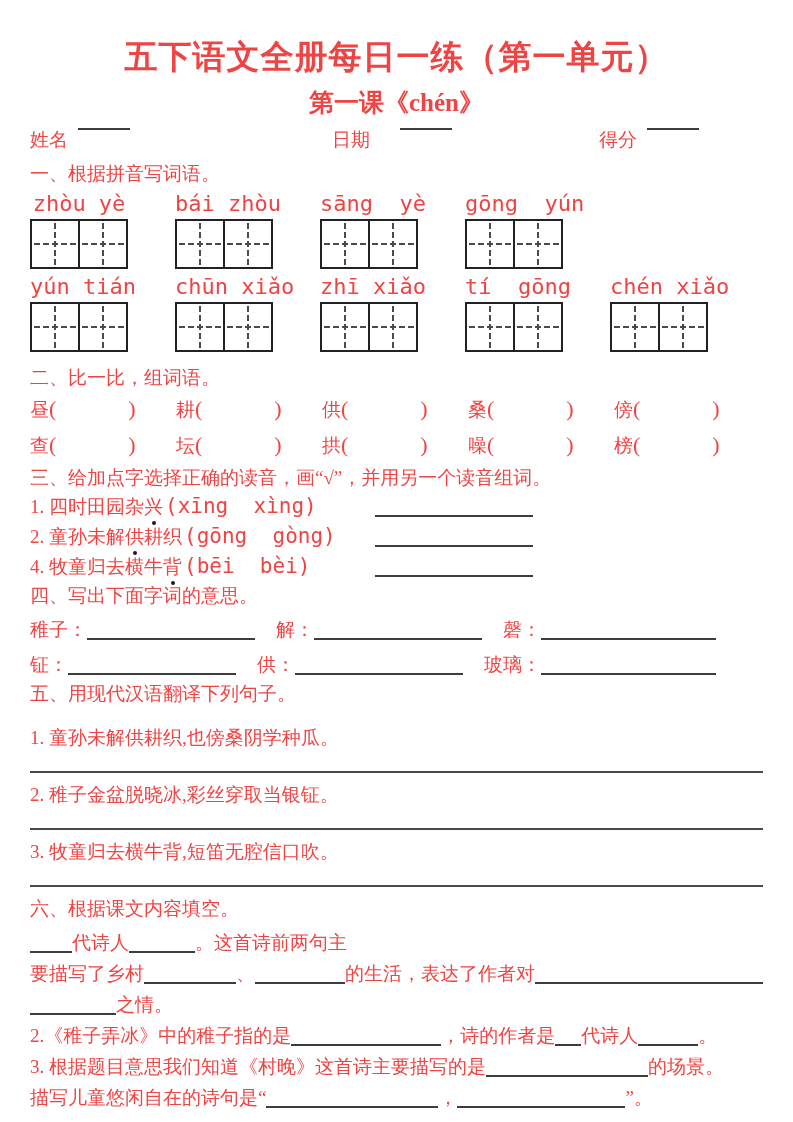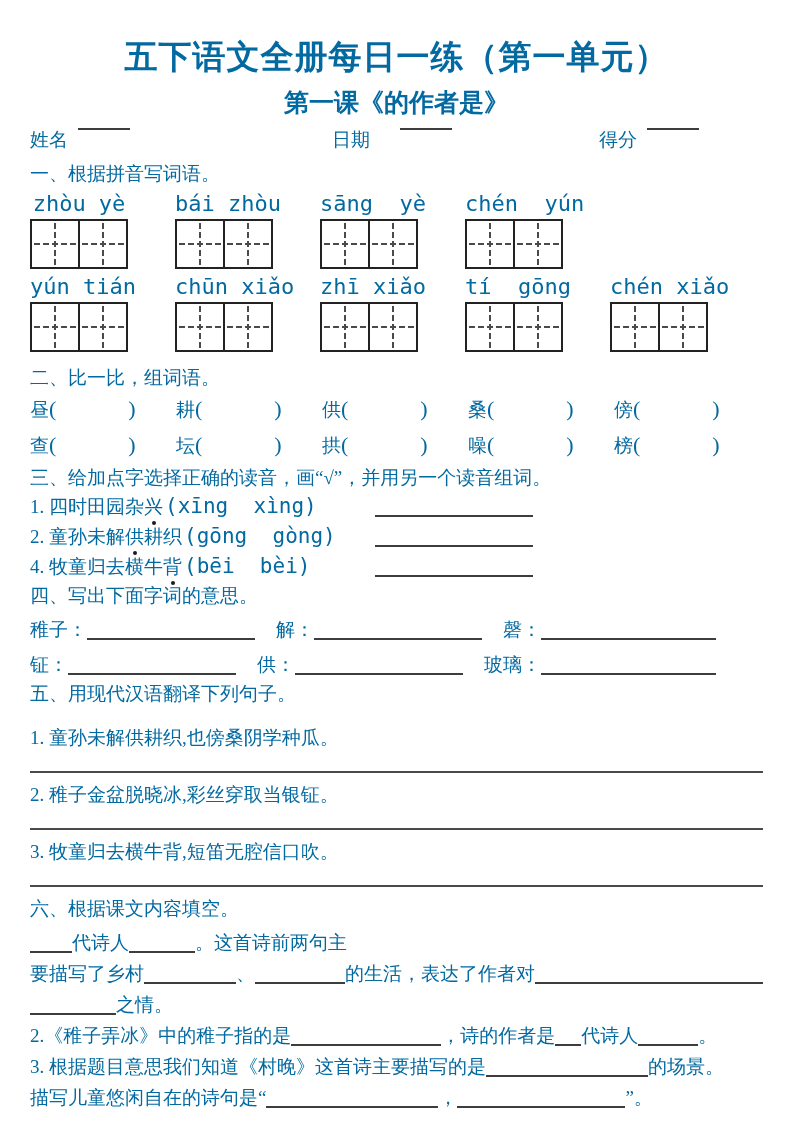--- a/index.html
+++ b/index.html
@@ -1,18 +1,18 @@
 <!DOCTYPE html>
 <html><head>
 <meta charset="utf-8">
 <style>
   html,body{margin:0;padding:0;background:#ffffff;}
   .page{
     position:relative;width:793px;height:1122px;box-sizing:border-box;
-    padding:38px 30px 20px 30px;background:#ffffff;color:#0369a1;
+    padding:38px 30px 20px 30px;background:#ffffff;color:#ef4444;
     font-family:"Liberation Serif","DejaVu Serif",serif;font-size:19px;overflow:hidden;
   }
   .title{margin:0;text-align:center;font-size:33px;font-weight:700;letter-spacing:1px;line-height:38px;}
   .subtitle{margin:13px 0 0;text-align:center;font-size:25px;font-weight:700;line-height:28px;}
 
   .meta-row{display:flex;align-items:flex-end;margin-top:12px;height:24px;}
   .meta-col{display:flex;align-items:flex-start;}
   .mc1{width:302px;}
   .mc2{width:267px;gap:20px;}
   .meta-label{margin-right:10px;}
@@ -70,21 +70,21 @@
   .s6-block{margin-top:4px;}
   .s6-line{display:flex;align-items:flex-end;height:31px;white-space:nowrap;}
   .grow{flex:1 1 auto;}
 </style>
 </head>
 <body>
 
 <div class="page">
 
   <h1 class="title">五下语文全册每日一练（第一单元）</h1>
-  <h2 class="subtitle">第一课《的作者是》</h2>
+  <h2 class="subtitle">第一课《chén》</h2>
 
   <div class="meta-row">
     <div class="meta-col mc1">
       <span class="meta-label">姓名</span>
       <span class="fblank" style="width:52px;"></span>
     </div>
     <div class="meta-col mc2">
       <span class="meta-label">日期</span>
       <span class="fblank" style="width:52px;"></span>
     </div>
@@ -112,21 +112,21 @@
         </div>
       </div>
     <div class="py-col">
         <div class="py-label">sāng  yè</div>
       <div class="wgrid">
           <div class="wcell"></div>
           <div class="wcell"></div>
         </div>
       </div>
     <div class="py-col">
-        <div class="py-label">chén  yún</div>
+        <div class="py-label">gōng  yún</div>
       <div class="wgrid">
           <div class="wcell"></div>
           <div class="wcell"></div>
         </div>
       </div>
   </div>
 
   <div class="py-row">
     <div class="py-col">
         <div class="py-label">yún tián</div>

